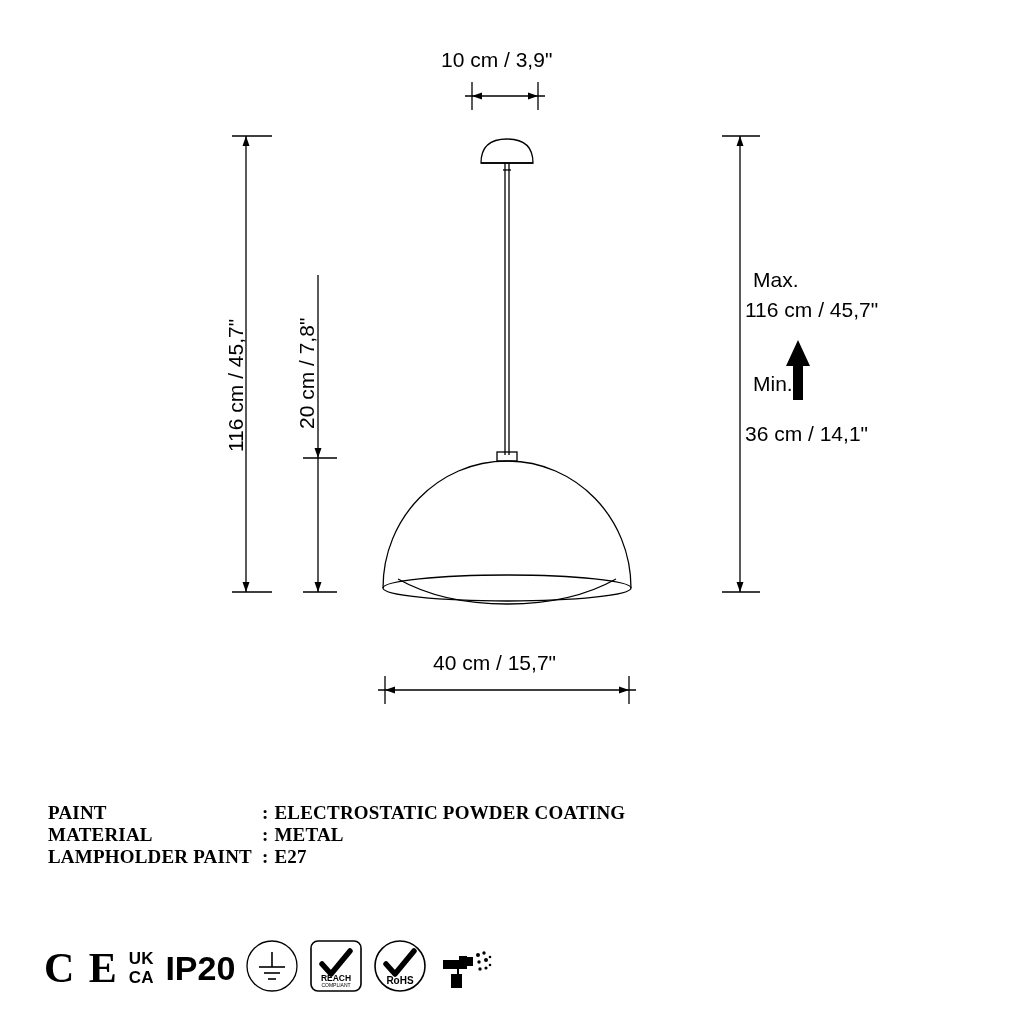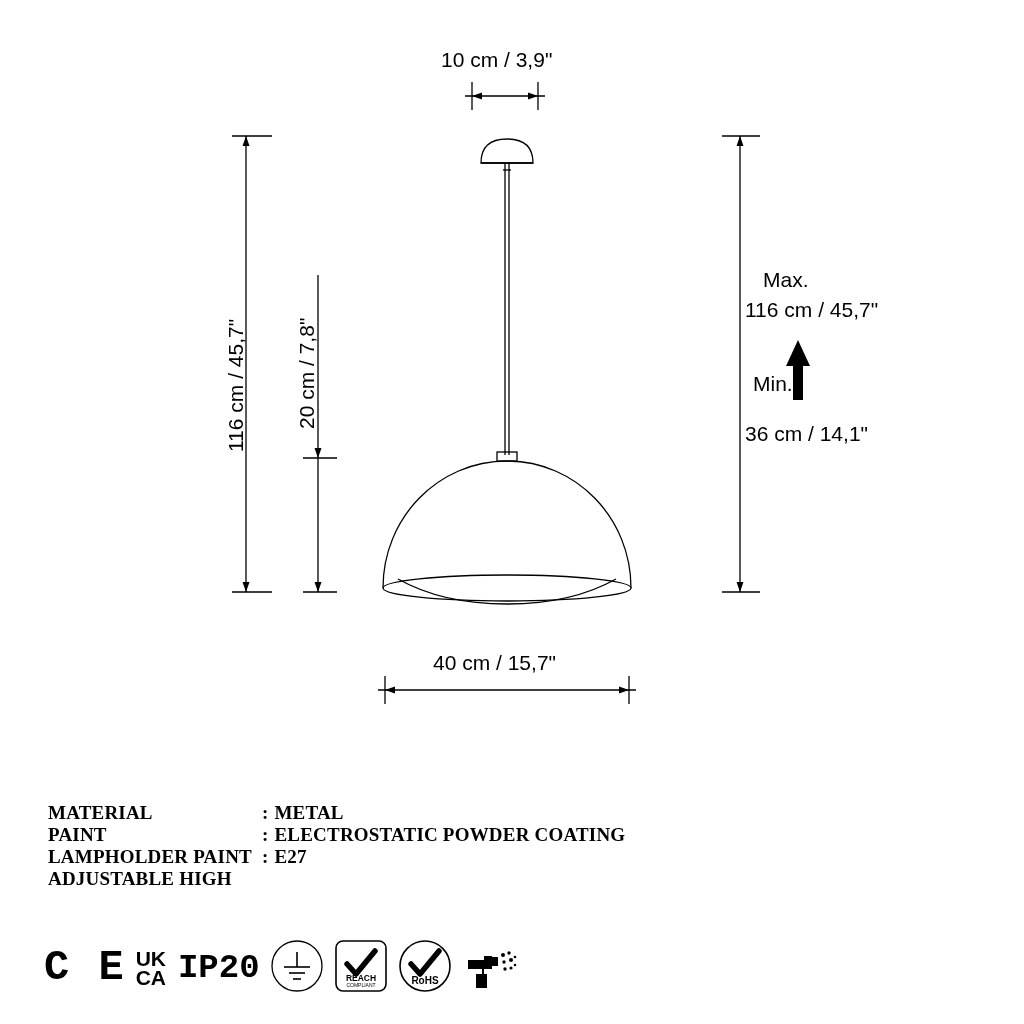--- a/index.html
+++ b/index.html
@@ -62,35 +62,35 @@
   .badges {
     position: absolute;
     left: 44px;
     top: 940px;
     height: 56px;
     display: flex;
     align-items: center;
     gap: 10px;
   }
   .ce {
-    font-family: Liberation Mono, monospace;
+    font-family: Liberation Serif, serif;
     font-weight: bold;
     font-size: 42px;
     line-height: 42px;
     letter-spacing: 2px;
   }
   .ukca {
     font-family: "Liberation Sans", sans-serif;
     font-weight: bold;
-    font-size: 21px;
+    font-size: 17px;
     line-height: 19px;
     text-align: right;
   }
   .ip {
-    font-family: Liberation Mono, monospace;
+    font-family: Liberation Sans, sans-serif;
     font-weight: bold;
     font-size: 34px;
     line-height: 34px;
     margin-left: 2px;
   }
   .badge-icon { display: block; }
 </style>
 </head>
 <body>
 
@@ -150,50 +150,45 @@
       <path d="M398,579 C430,597 470,604 507,604 C544,604 584,597 616,579"></path>
     </g>
   </svg>
 
   <div class="lbl" style="left:441px; top:48px;">10 cm / 3,9"</div>
 
   <div class="lbl rot" style="left:224px; top:452px;">116 cm / 45,7"</div>
 
   <div class="lbl rot" style="left:295px; top:429px;">20 cm / 7,8"</div>
 
-  <div class="lbl" style="left:753px; top:268px;margin-left:10px;">Max.</div>
+  <div class="lbl" style="left:753px; top:268px;">Max.</div>
   <div class="lbl" style="left:745px; top:298px;">116 cm / 45,7"</div>
 
   <div class="lbl" style="left:753px; top:372px;">Min.</div>
   <div class="lbl" style="left:745px; top:422px;">36 cm / 14,1"</div>
 
   <div class="lbl" style="left:433px; top:651px;">40 cm / 15,7"</div>
 
   <div class="spec">
     <table>
       <tbody>
           <tr>
+        <td class="k">PAINT</td>
+        <td class="c">:</td>
+        <td class="v">ELECTROSTATIC POWDER COATING</td>
+      </tr>
+      <tr>
         <td class="k">MATERIAL</td>
         <td class="c">:</td>
         <td class="v">METAL</td>
       </tr>
       <tr>
-        <td class="k">PAINT</td>
-        <td class="c">:</td>
-        <td class="v">ELECTROSTATIC POWDER COATING</td>
-      </tr>
-      <tr>
         <td class="k">LAMPHOLDER PAINT</td>
         <td class="c">:</td>
         <td class="v">E27</td>
-      </tr>
-      <tr>
-        <td class="k">ADJUSTABLE HIGH</td>
-        <td class="c"></td>
-        <td class="v"></td>
       </tr>
     </tbody>
       </table>
   </div>
 
   <div class="badges">
 
     <span class="ce">C E</span>
 
     <span class="ukca">

